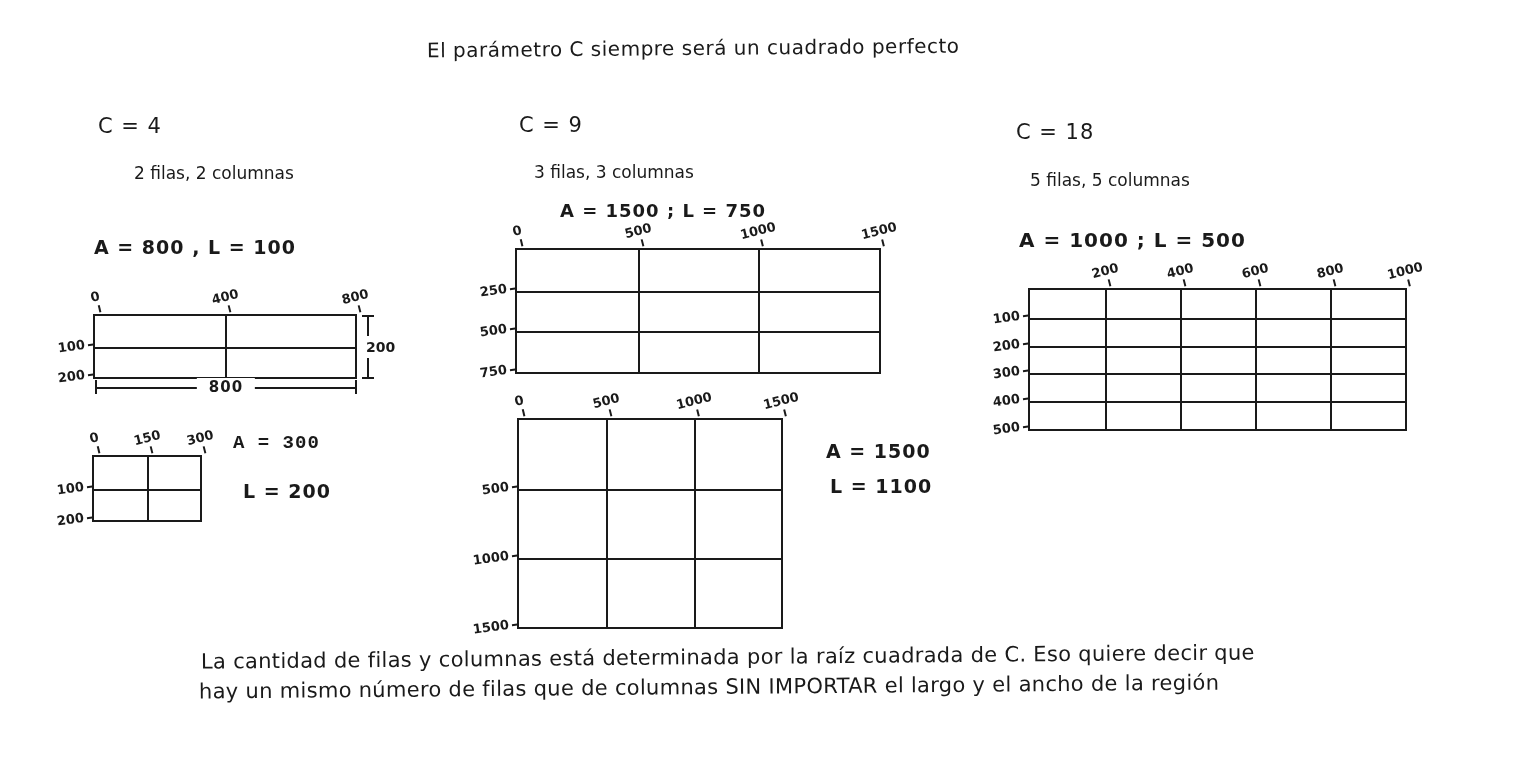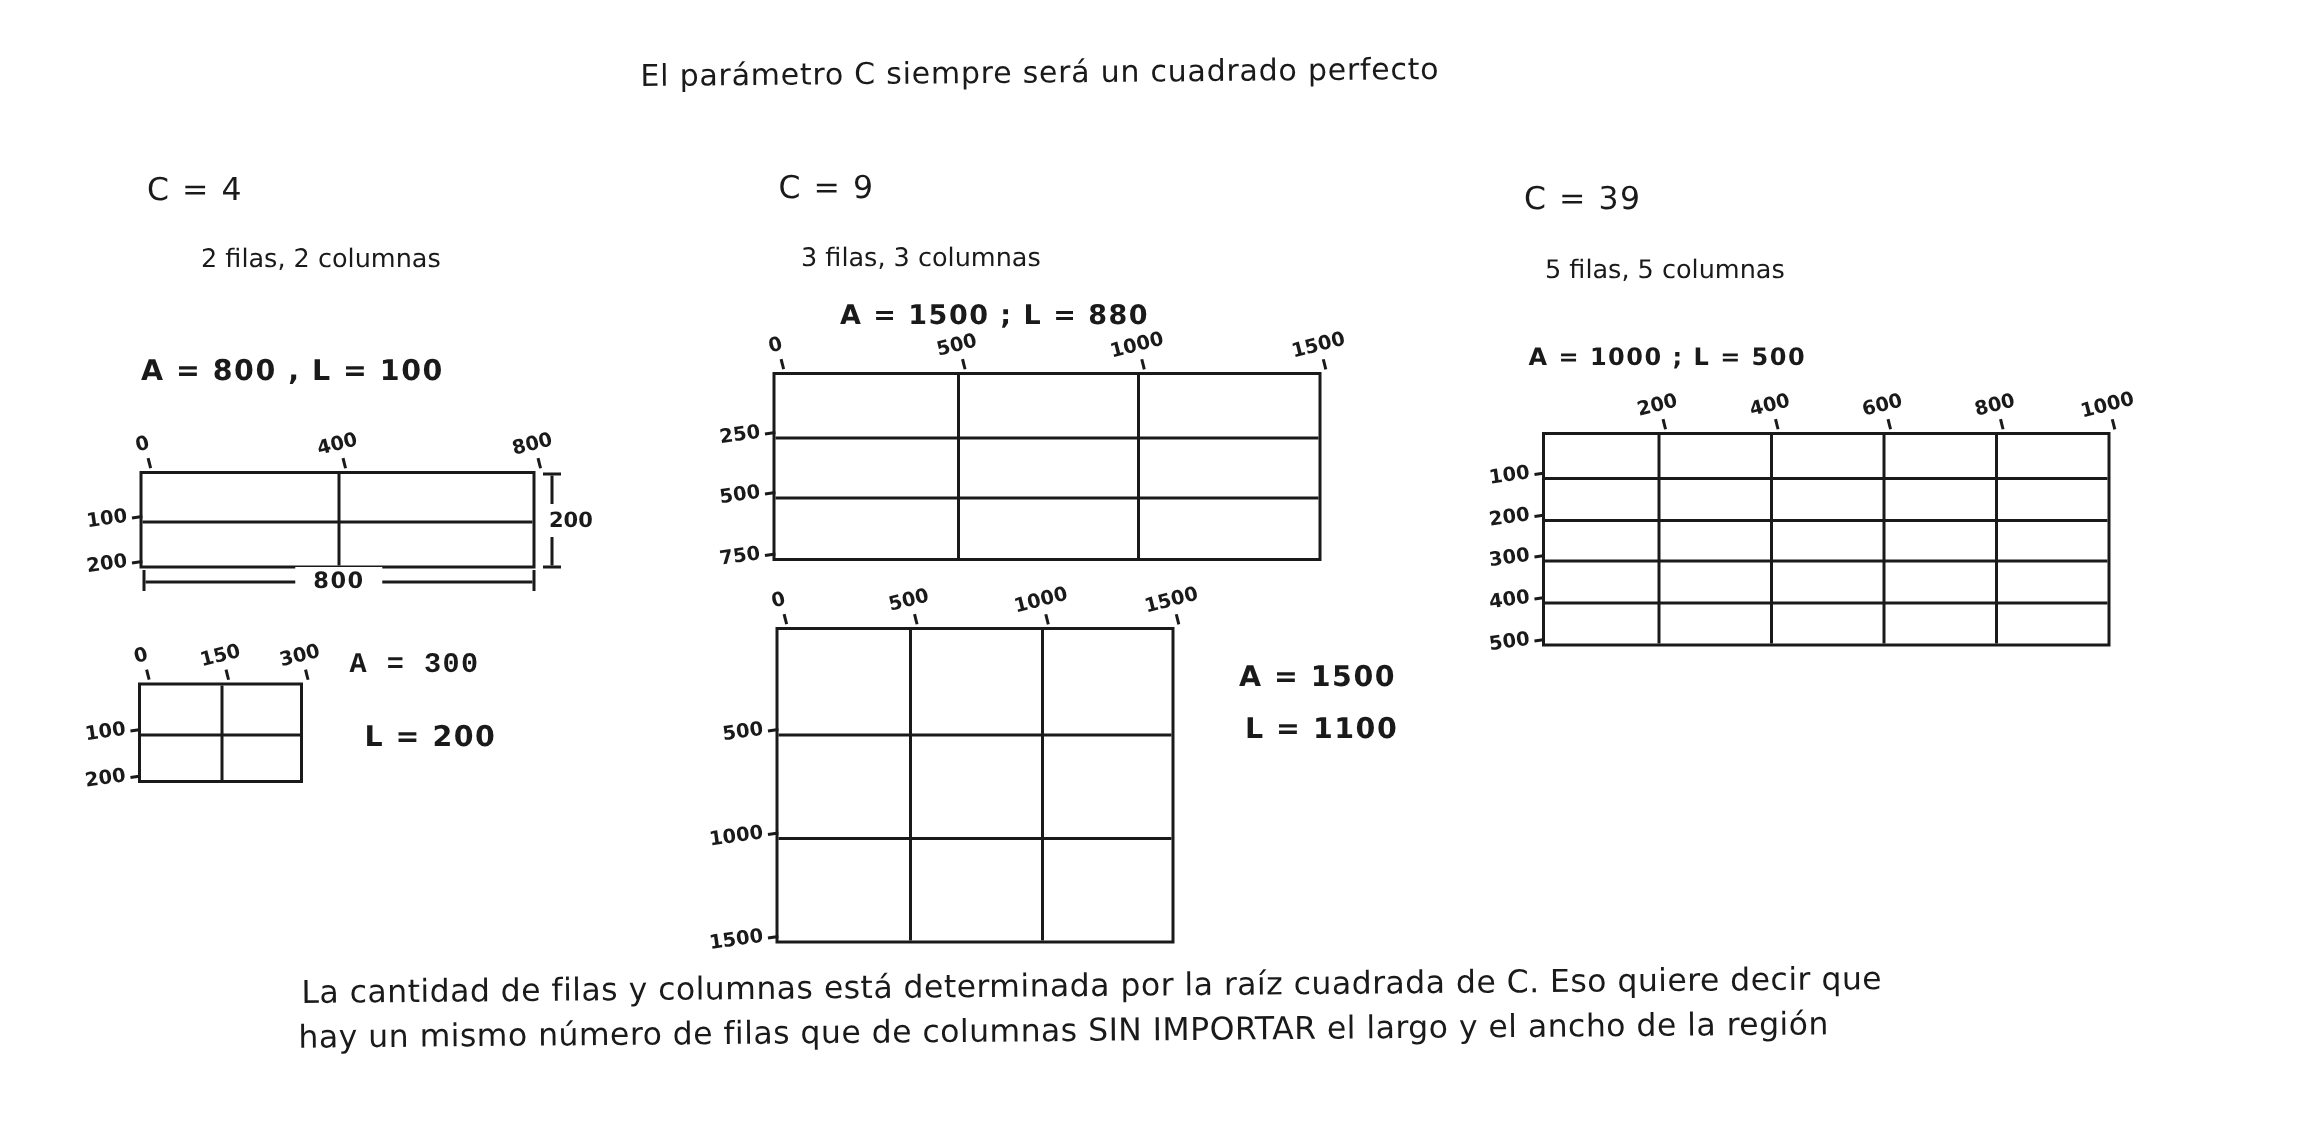--- a/index.html
+++ b/index.html
@@ -80,21 +80,21 @@
   <span class="xtick" style="left:50%;">150</span>
   <span class="xtick" style="left:100%;">300</span>
   <span class="ytick" style="top:50%;">100</span>
   <span class="ytick" style="top:100%;">200</span>
 </div>
 <div class="abs sidelabel" style="left:233px;top:432px;font-family:Liberation Mono, monospace;">A = 300</div>
 <div class="abs sidelabel" style="left:243px;top:480px;">L = 200</div>
 
 <div class="abs clabel" style="left:519px;top:113px;">C = 9</div>
 <div class="abs rowscols" style="left:534px;top:162px;">3 filas, 3 columnas</div>
-<div class="abs params" style="left:560px;top:200px;font-size:18px;">A = 1500 ;   L = 880</div>
+<div class="abs params" style="left:560px;top:200px;font-size:18px;">A = 1500 ;   L = 750</div>
 
 <div class="grid" style="left:515px;top:248px;width:362px;height:122px;">
   <i class="vl" style="left:33.33%;"></i>
   <i class="vl" style="left:66.67%;"></i>
   <i class="hl" style="top:33.33%;"></i>
   <i class="hl" style="top:66.67%;"></i>
   <span class="xtick" style="left:0%;">0</span>
   <span class="xtick" style="left:33.33%;">500</span>
   <span class="xtick" style="left:66.67%;">1000</span>
   <span class="xtick" style="left:100%;">1500</span>
@@ -112,23 +112,23 @@
   <span class="xtick" style="left:33.33%;">500</span>
   <span class="xtick" style="left:66.67%;">1000</span>
   <span class="xtick" style="left:100%;">1500</span>
   <span class="ytick" style="top:33.33%;">500</span>
   <span class="ytick" style="top:66.67%;">1000</span>
   <span class="ytick" style="top:100%;">1500</span>
 </div>
 <div class="abs sidelabel" style="left:826px;top:440px;">A = 1500</div>
 <div class="abs sidelabel" style="left:830px;top:475px;">L = 1100</div>
 
-<div class="abs clabel" style="left:1016px;top:120px;">C = 39</div>
+<div class="abs clabel" style="left:1016px;top:120px;">C = 18</div>
 <div class="abs rowscols" style="left:1030px;top:170px;">5 filas, 5 columnas</div>
-<div class="abs params" style="left:1019px;top:228px;font-size:16px;">A = 1000  ;   L = 500</div>
+<div class="abs params" style="left:1019px;top:228px;font-size:20px;">A = 1000  ;   L = 500</div>
 
 <div class="grid" style="left:1028px;top:288px;width:375px;height:139px;">
   <i class="vl" style="left:20%;"></i>
   <i class="vl" style="left:40%;"></i>
   <i class="vl" style="left:60%;"></i>
   <i class="vl" style="left:80%;"></i>
   <i class="hl" style="top:20%;"></i>
   <i class="hl" style="top:40%;"></i>
   <i class="hl" style="top:60%;"></i>
   <i class="hl" style="top:80%;"></i>

